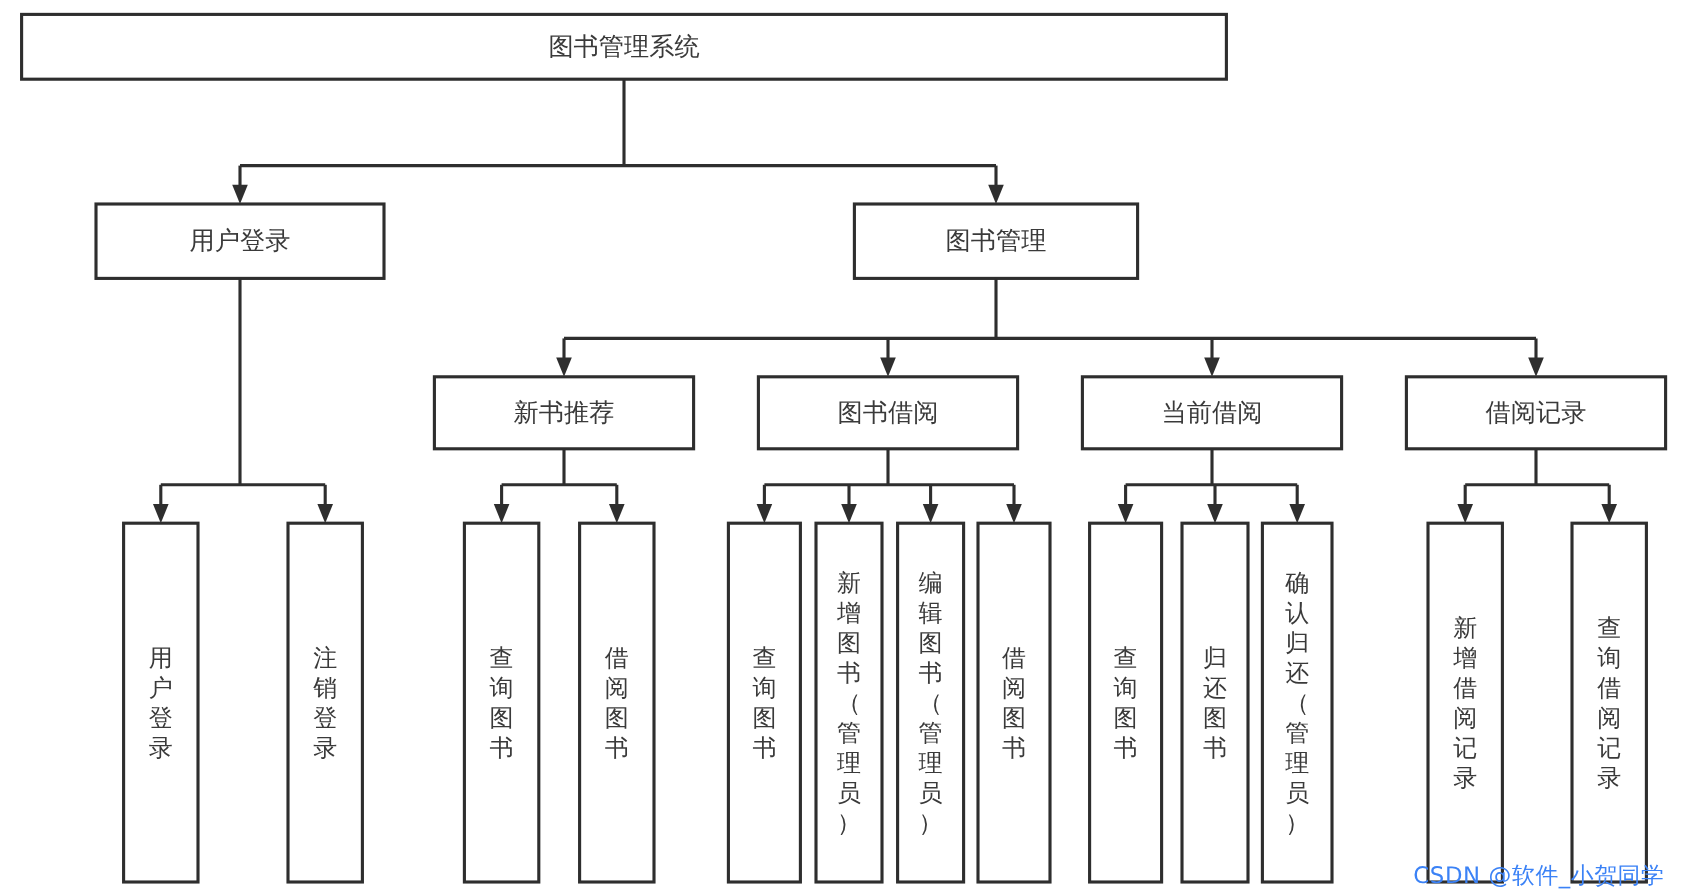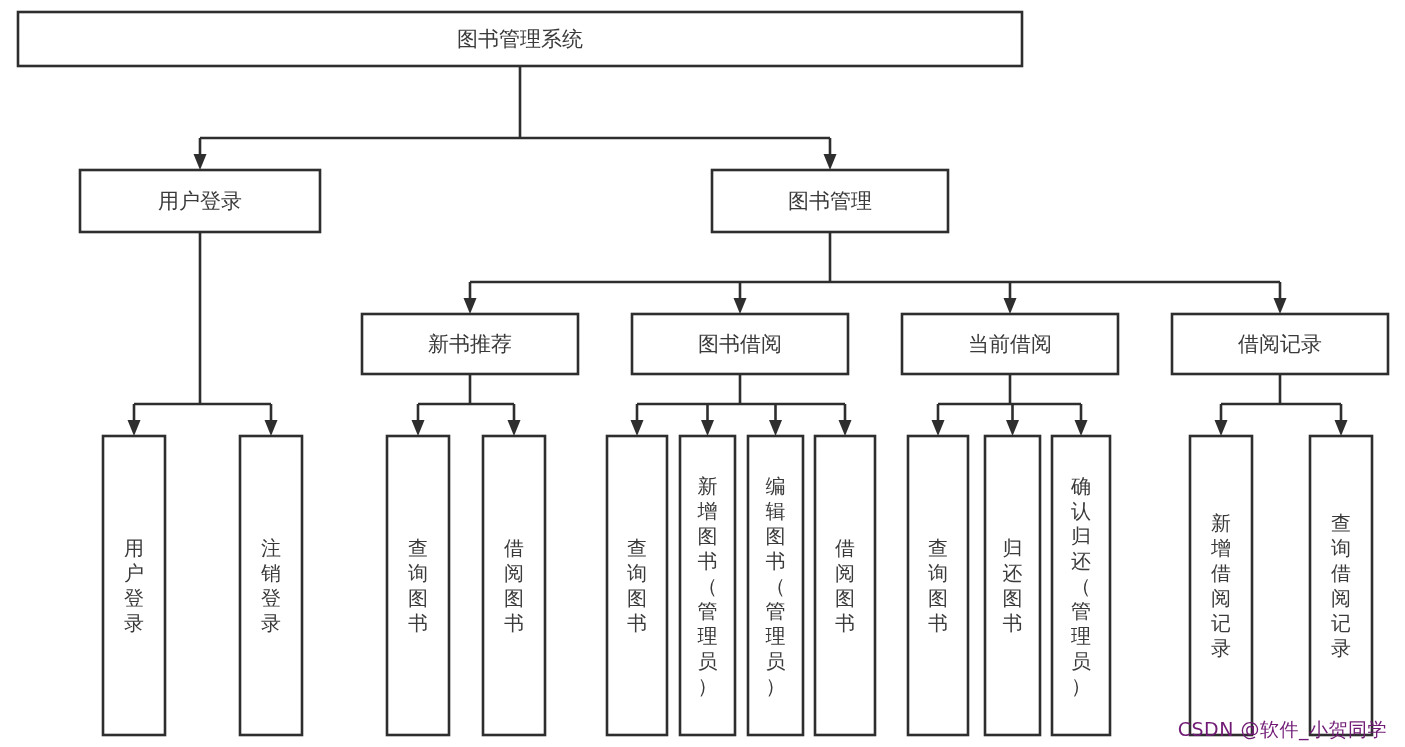--- a/index.html
+++ b/index.html
@@ -53,21 +53,21 @@
     font-size: 20px;
     fill: #3a3a3a;
     text-anchor: middle;
   }
   .watermark-text {
     position: absolute;
     right: 12px;
     bottom: 4px;
     font-family: "DejaVu Sans", "Liberation Sans", sans-serif;
     font-size: 19px;
-    color: #701a75;
+    color: #3b82f6;
     white-space: nowrap;
     letter-spacing: 0.5px;
     user-select: none;
     text-align: right;
   }
 </style>
 </head>
 <body>
 
 <div id="diagram-root">

